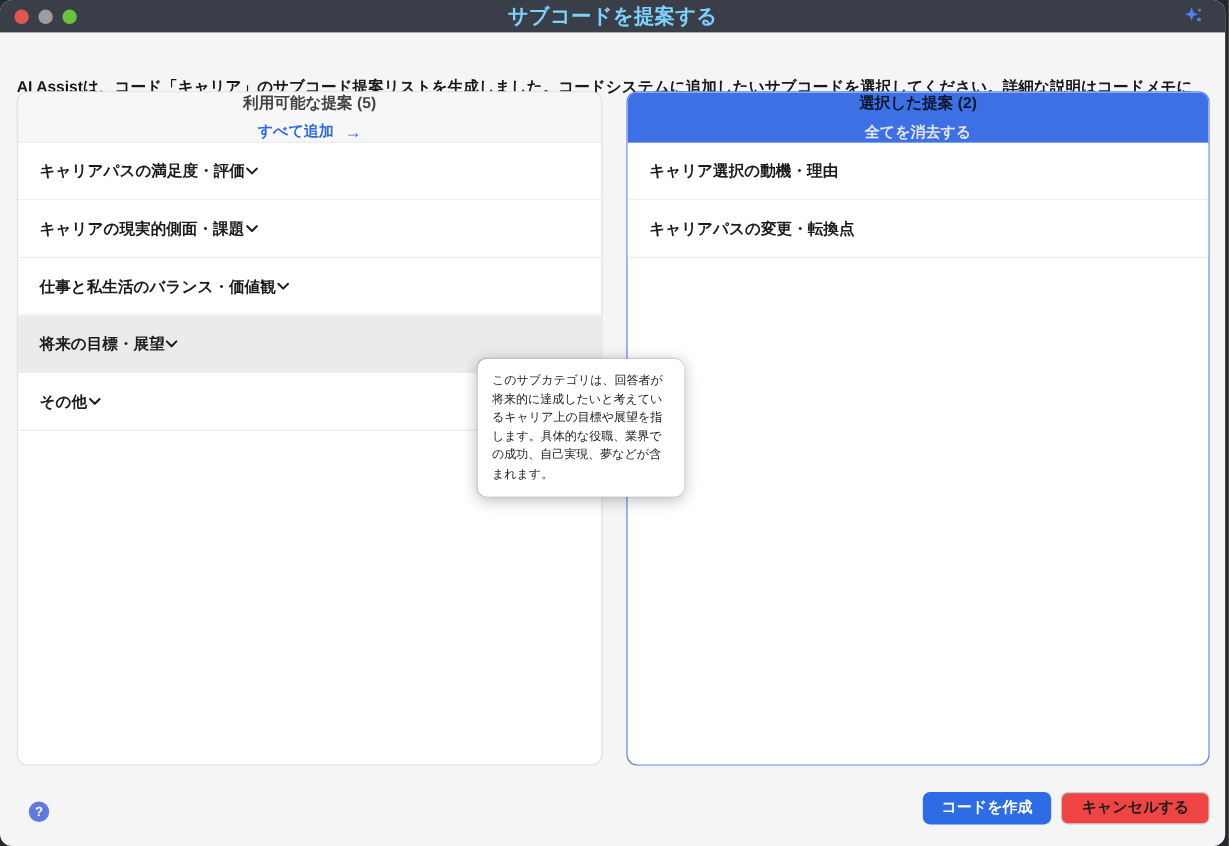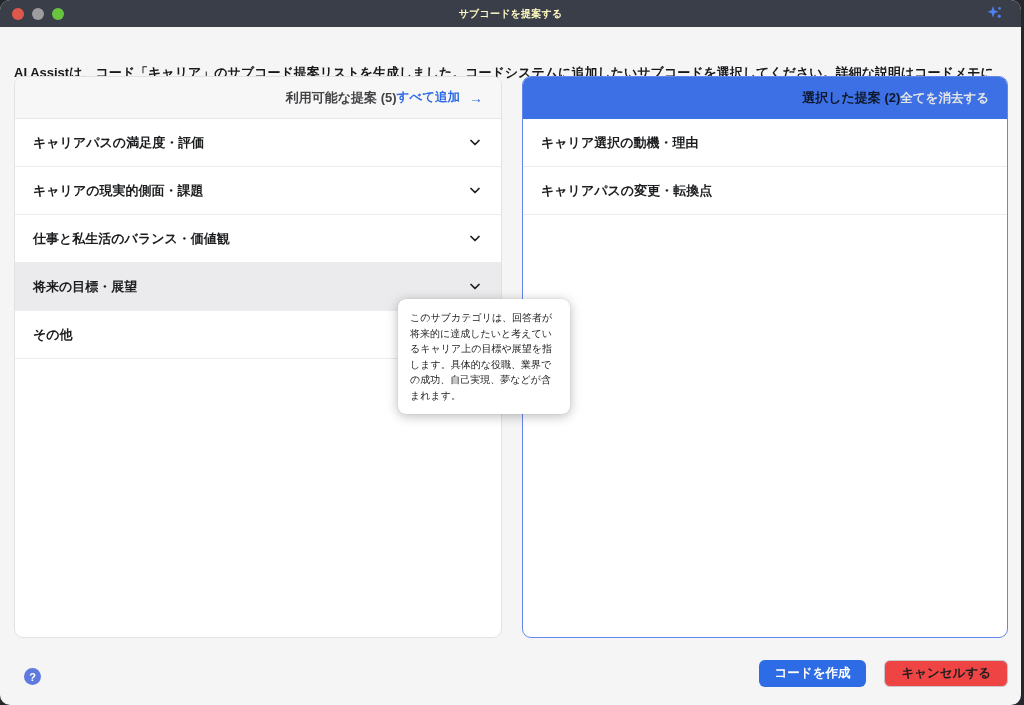--- a/index.html
+++ b/index.html
@@ -26,21 +26,21 @@
   }
   .traffic-lights {
     position: absolute; left: 12px; top: 0; height: 100%;
     display: flex; align-items: center; gap: 8px;
   }
   .tl { width: 12px; height: 12px; border-radius: 50%; }
   .tl.red   { background: var(--tl_red, #e0574c); }
   .tl.gray  { background: var(--tl_gray, #9d9da0); }
   .tl.green { background: var(--tl_green, #68c43f); }
   .titlebar-title {
-    color: #fef9c3; font-size: 10px; font-weight: 700; letter-spacing: 0.2px;
+    color: #7dd3fc; font-size: 17px; font-weight: 700; letter-spacing: 0.2px;
   }
   .sparkle {
     position: absolute; right: 18px; top: 5px; width: 16px; height: 16px;
   }
   
   .description {
     position: absolute; left: 14px; top: 40px; width: 990px;
     font-size: 13px; font-weight: 700; color: #17181a; margin-top: 24px;
   }
   
@@ -51,40 +51,40 @@
   .panel.available {
     left: 14px; width: 488px;
     border: 1px solid #e2e2e5;
   }
   .panel.selected {
     left: 522px; width: 486px;
     border: 1.5px solid var(--panel_border_blue, #6487ec);
   }
   .panel-header {
     height: 42px; display: flex; align-items: center;
-    justify-content: flex-end; padding: 0 18px;
+    justify-content: space-between; padding: 0 18px; flex-direction: column;
   }
   .panel.available .panel-header {
     background: #f7f7f8; border-bottom: 1px solid #e8e8ea;
   }
   .panel.selected .panel-header {
     background: var(--header_blue, #3c70e4);
   }
   .panel-title { font-size: 13px; font-weight: 700; color: #434346; }
   .panel.selected .panel-title { color: #0f172a; }
   .link-action {
     font-size: 12.5px; font-weight: 700; color: var(--link_blue, #2e6be4);
     display: flex; align-items: center; gap: 9px; cursor: pointer;
     background: none; border: none; font-family: inherit;
   }
   .panel.selected .link-action { color: #e5e5e5; }
   .arrow-glyph { font-size: 14px; line-height: 1; }
   .row {
     height: 48px; display: flex; align-items: center;
-    justify-content: space-between; padding: 0 20px 0 18px;
+    padding: 0 20px 0 18px;
     border-bottom: 1px solid #ececee; background: #ffffff; cursor: pointer;
   }
   .row.highlighted { background: var(--row_highlight, #ebebed); }
   .row-label { font-size: 13px; font-weight: 700; color: #1c1d1f; }
   .chevron { display: flex; align-items: center; }
   
   .tooltip {
     position: absolute; left: 398px; top: 299px; width: 172px;
     background: #ffffff; border-radius: 8px;
     box-shadow: 0 2px 12px rgba(0,0,0,0.28), 0 0 1px rgba(0,0,0,0.2);
@@ -95,21 +95,21 @@
   .help-button {
     position: absolute; left: 24px; top: 668px;
     width: 17px; height: 17px; border-radius: 50%;
     background: var(--help_blue, #5f7ade); border: none; cursor: pointer;
     color: #ffffff; font-size: 11px; font-weight: 700;
     display: flex; align-items: center; justify-content: center;
     font-family: inherit;
   }
   .footer-buttons {
     position: absolute; right: 13px; top: 660px;
-    display: flex; gap: 18px;
+    display: flex; gap: 8px;
   }
   .btn {
     height: 27px; border-radius: 6px; font-size: 12.5px; font-weight: 700;
     padding: 0 16px; cursor: pointer; font-family: inherit;
     display: flex; align-items: center; justify-content: center;
   }
   .btn.primary {
     background: var(--accent_blue, #2e6ce5); color: #ffffff; border: none;
   }
   .btn.secondary {

